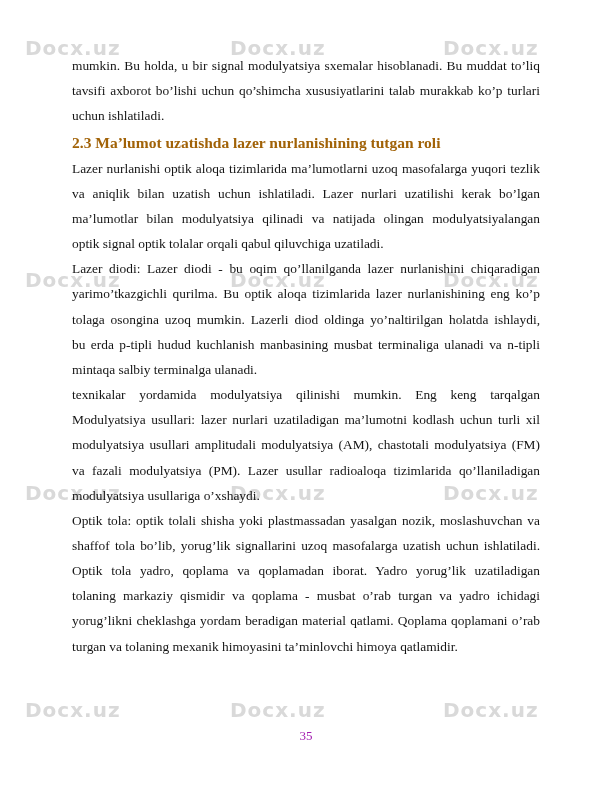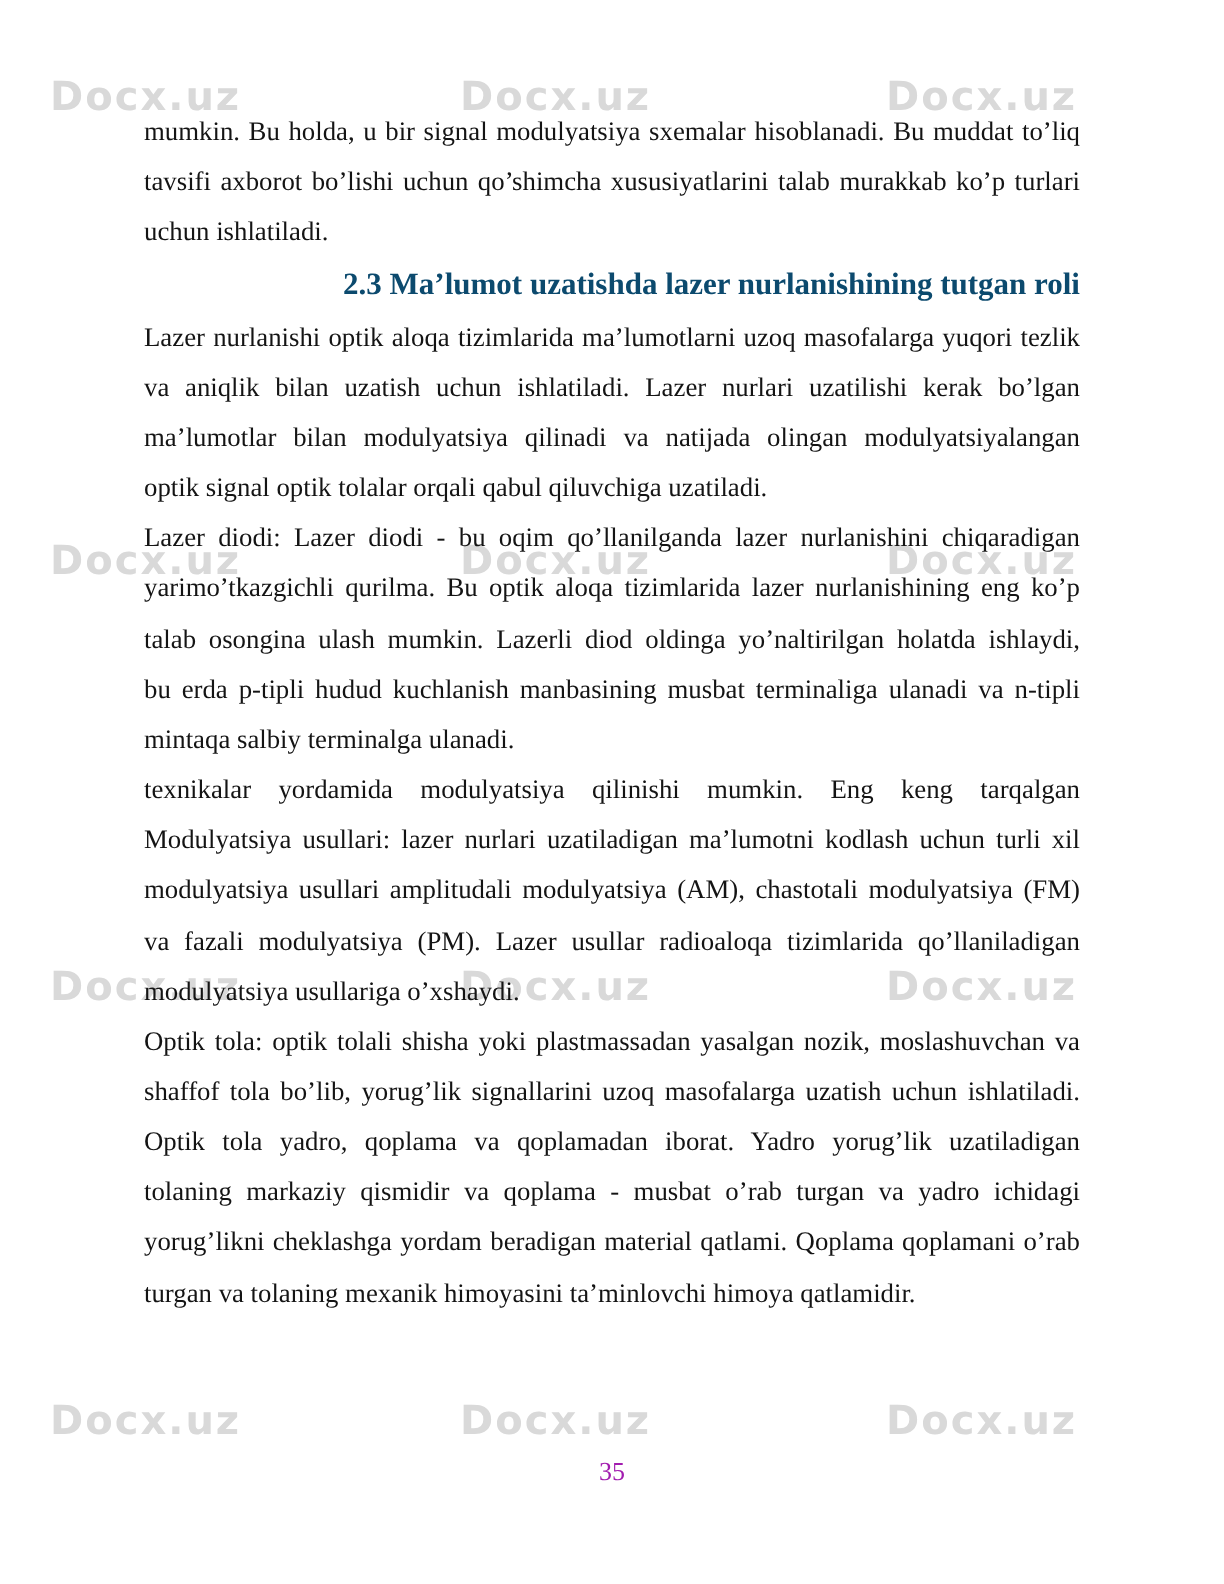--- a/index.html
+++ b/index.html
@@ -41,23 +41,23 @@
   }
   .line.justify {
     text-align: justify;
     text-align-last: justify;
     text-justify: inter-word;
   }
   .heading {
     margin: 2px 0 0 0;
     font-size: 15.5px;
     font-weight: bold;
-    text-align: right;
+    text-align: left;
     line-height: 25.15px;
-    color: #0c4a6e;
+    color: #a16207;
     white-space: nowrap;
     overflow: hidden;
   }
   .page-number {
     position: absolute;
     left: 72px;
     top: 728px;
     width: 468px;
     z-index: 2;
     text-align: center;
@@ -92,21 +92,21 @@
       <h2 class="heading">2.3 Ma’lumot uzatishda lazer nurlanishining tutgan roli</h2>
       <div class="paragraph">
         <div class="line justify">Lazer nurlanishi optik aloqa tizimlarida ma’lumotlarni uzoq masofalarga yuqori tezlik</div>
         <div class="line justify">va aniqlik bilan uzatish uchun ishlatiladi. Lazer nurlari uzatilishi kerak bo’lgan</div>
         <div class="line justify">ma’lumotlar bilan modulyatsiya qilinadi va natijada olingan modulyatsiyalangan</div>
         <div class="line">optik signal optik tolalar orqali qabul qiluvchiga uzatiladi.</div>
       </div>
       <div class="paragraph">
         <div class="line justify">Lazer diodi: Lazer diodi - bu oqim qo’llanilganda lazer nurlanishini chiqaradigan</div>
         <div class="line justify">yarimo’tkazgichli qurilma. Bu optik aloqa tizimlarida lazer nurlanishining eng ko’p</div>
-        <div class="line justify">talab osongina ulash mumkin. Lazerli diod oldinga yo’naltirilgan holatda ishlaydi,</div>
+        <div class="line justify">tolaga osongina uzoq mumkin. Lazerli diod oldinga yo’naltirilgan holatda ishlaydi,</div>
         <div class="line justify">bu erda p-tipli hudud kuchlanish manbasining musbat terminaliga ulanadi va n-tipli</div>
         <div class="line">mintaqa salbiy terminalga ulanadi.</div>
       </div>
       <div class="paragraph">
         <div class="line justify">texnikalar yordamida modulyatsiya qilinishi mumkin. Eng keng tarqalgan</div>
         <div class="line justify">Modulyatsiya usullari: lazer nurlari uzatiladigan ma’lumotni kodlash uchun turli xil</div>
         <div class="line justify">modulyatsiya usullari amplitudali modulyatsiya (AM), chastotali modulyatsiya (FM)</div>
         <div class="line justify">va fazali modulyatsiya (PM). Lazer usullar radioaloqa tizimlarida qo’llaniladigan</div>
         <div class="line">modulyatsiya usullariga o’xshaydi.</div>
       </div>

